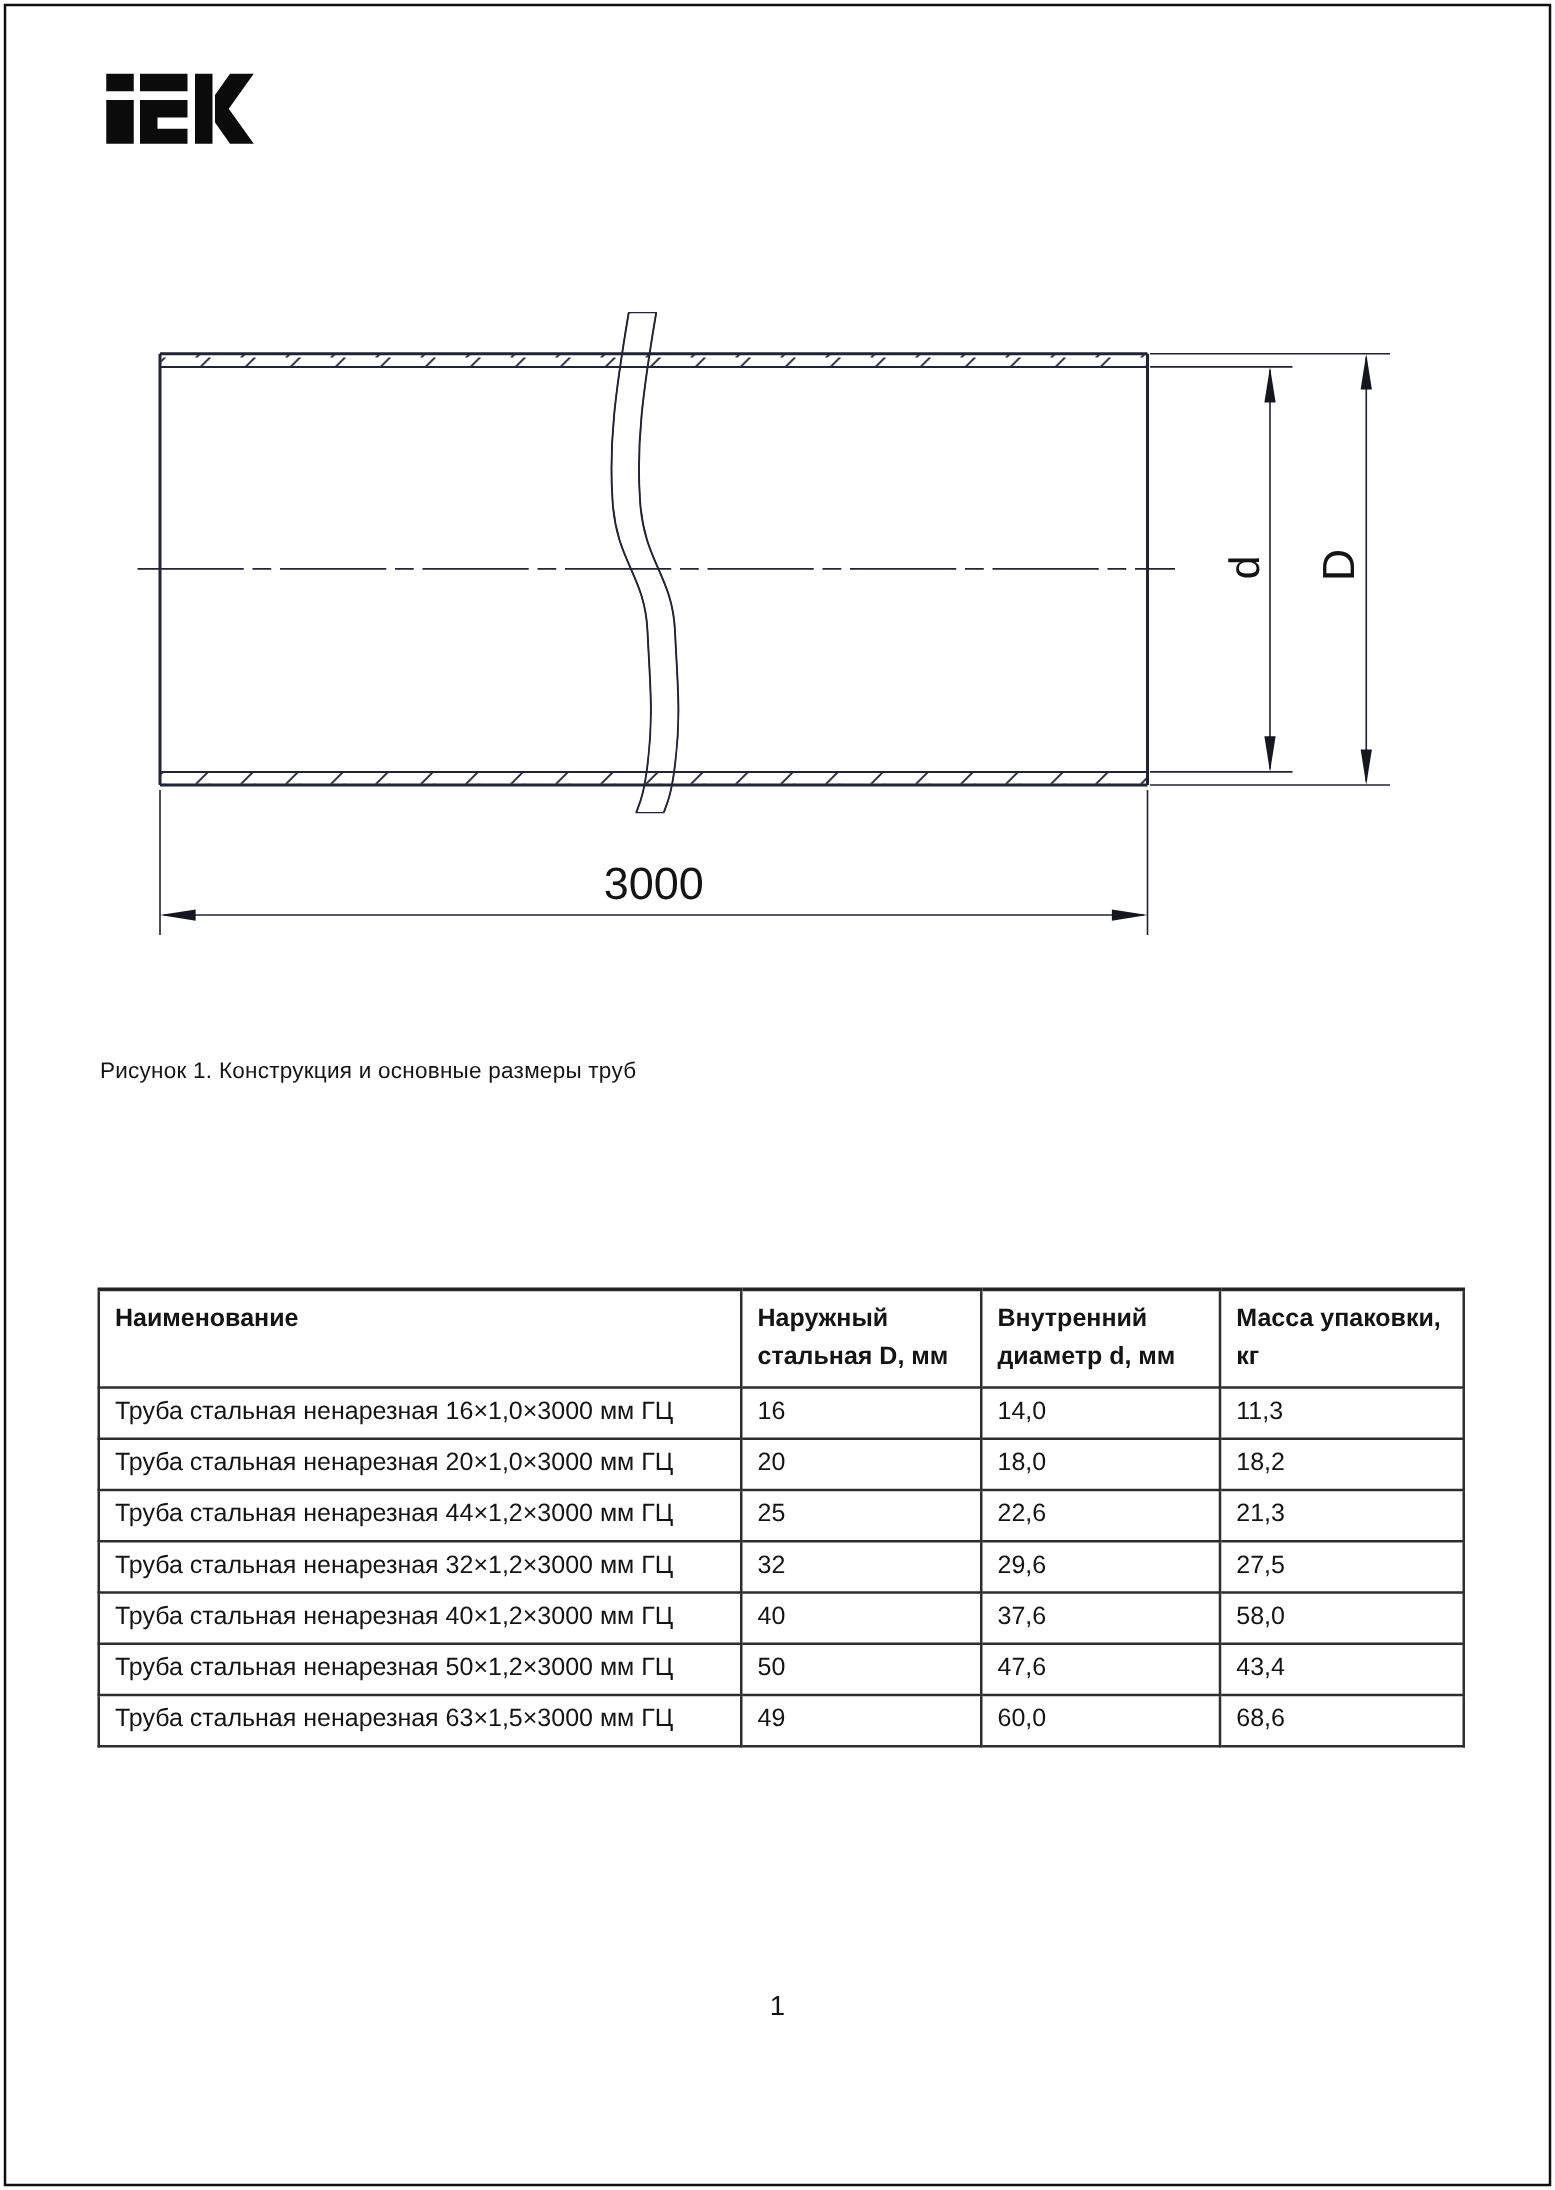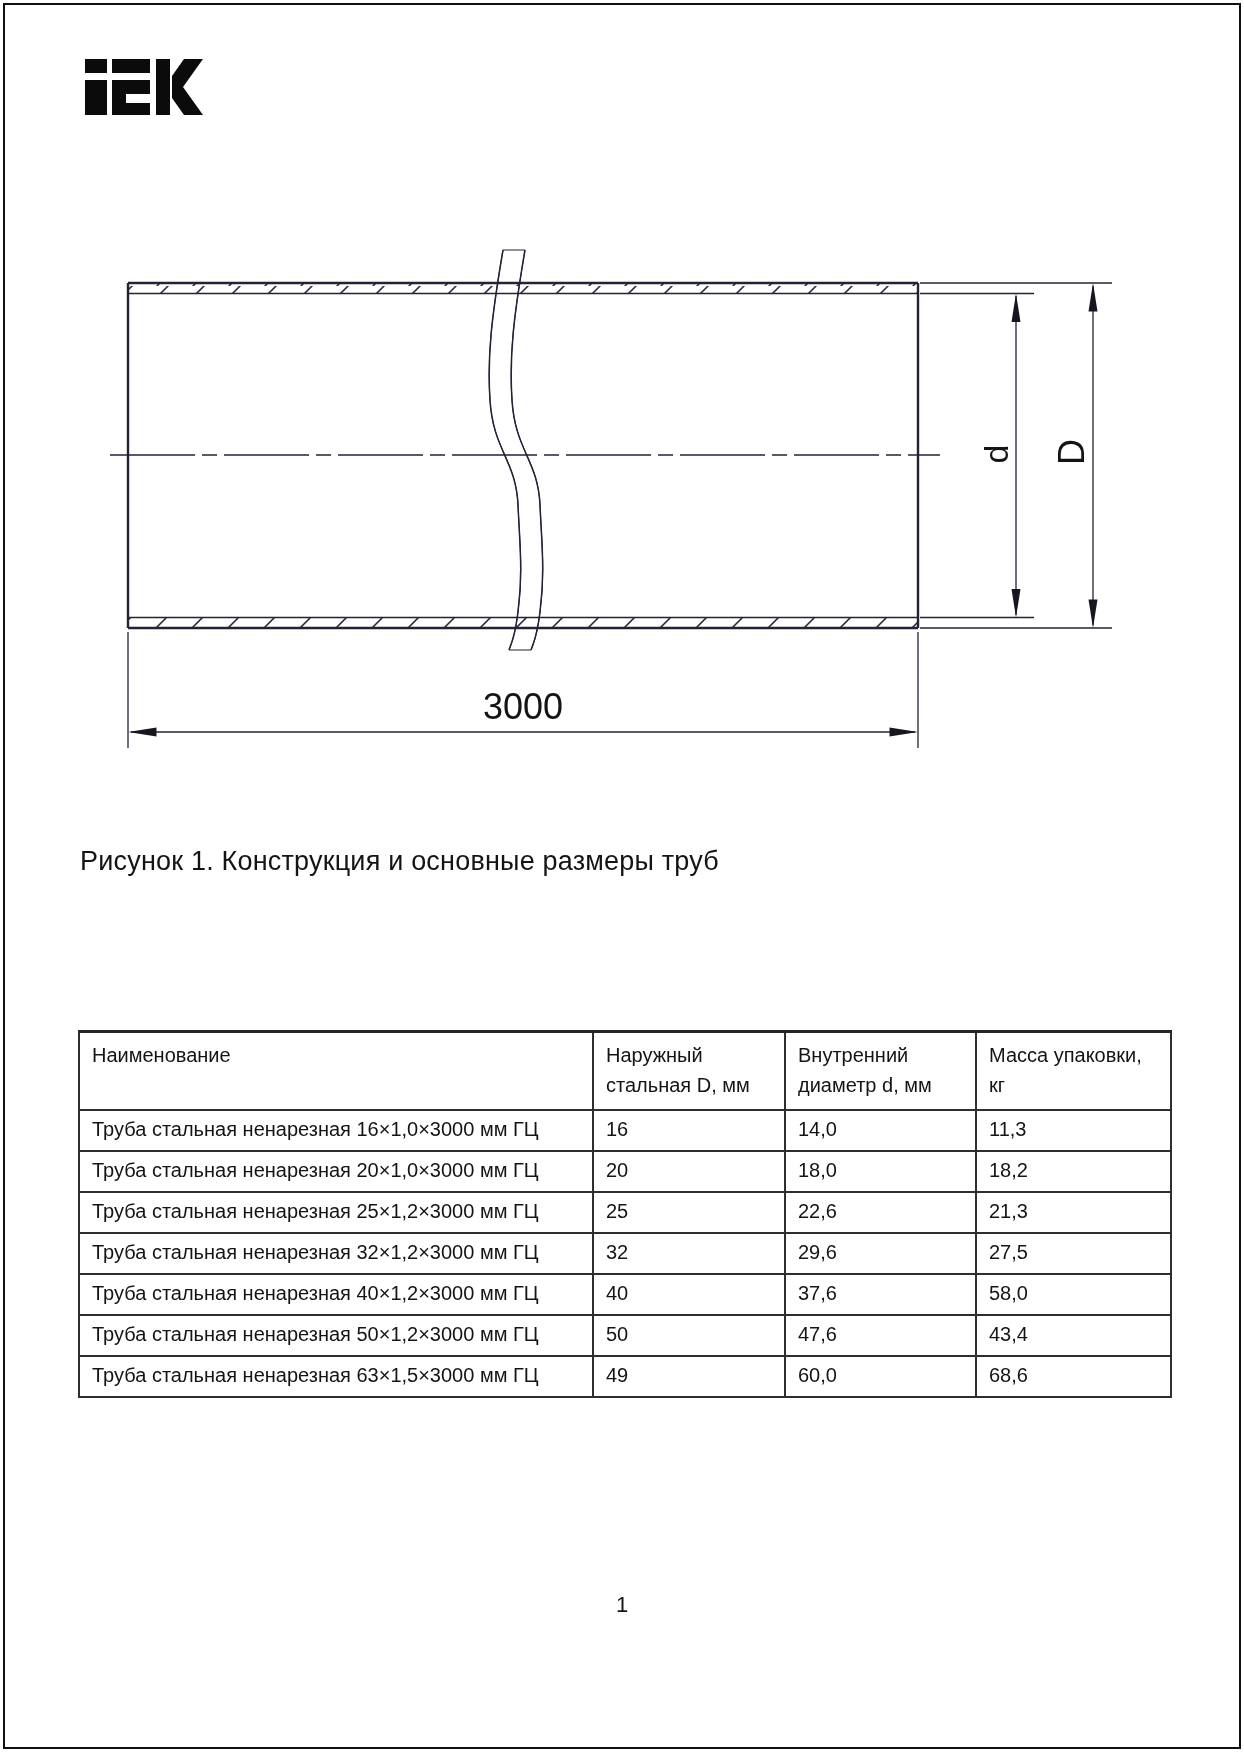--- a/index.html
+++ b/index.html
@@ -6,29 +6,29 @@
   .page{
     position:relative; width:1244px; height:1752px; background:#ffffff;
     font-family:"Liberation Sans", sans-serif; color:#141414; overflow:hidden;
   }
   .frame{position:absolute; inset:3px; border:2px solid #101010; pointer-events:none;}
   .logo{position:absolute; left:84px; top:58px; width:120px; height:58px;}
   .figure{position:absolute; left:0; top:0; width:1244px; height:800px;}
   .figure path, .figure line{fill:none; stroke:#232337;}
   .figure text{fill:#141414; font-family:"Liberation Sans", sans-serif;}
   .figure .arrow{fill:#161620; stroke:none;}
-  .caption{position:absolute; left:80px; top:846px; font-size:27px; letter-spacing:.2px;}
+  .caption{position:absolute; left:80px; top:846px; font-size:18px; letter-spacing:.2px;}
   .spec{
     position:absolute; left:78px; top:1030px; width:1092px;
     border-collapse:collapse; table-layout:fixed; font-size:20px;
   }
   .spec th, .spec td{ border:2px solid #2e2e2e; }
   .spec thead th{
     border-top:3px solid #252525;
-    font-weight:normal; text-align:left; vertical-align:top;
+    font-weight:bold; text-align:left; vertical-align:top;
     padding:7px 10px 9px 12px; white-space:pre-line; line-height:1.5;
     height:64px; box-sizing:border-box;
   }
   .spec td{
     height:41px; box-sizing:border-box; vertical-align:middle;
     padding:1px 10px 4px 12px; white-space:nowrap; overflow:hidden;
   }
   .page-number{position:absolute; left:0; top:1592px; width:100%; text-align:center; font-size:22px;}
 </style>
 </head>
@@ -129,21 +129,21 @@
       <td>14,0</td>
       <td>11,3</td>
     </tr>
         <tr>
       <td>Труба стальная ненарезная 20×1,0×3000 мм ГЦ</td>
       <td>20</td>
       <td>18,0</td>
       <td>18,2</td>
     </tr>
         <tr>
-      <td>Труба стальная ненарезная 25×1,2×3000 мм ГЦ</td>
+      <td>Труба стальная ненарезная 44×1,2×3000 мм ГЦ</td>
       <td>25</td>
       <td>22,6</td>
       <td>21,3</td>
     </tr>
         <tr>
       <td>Труба стальная ненарезная 32×1,2×3000 мм ГЦ</td>
       <td>32</td>
       <td>29,6</td>
       <td>27,5</td>
     </tr>

